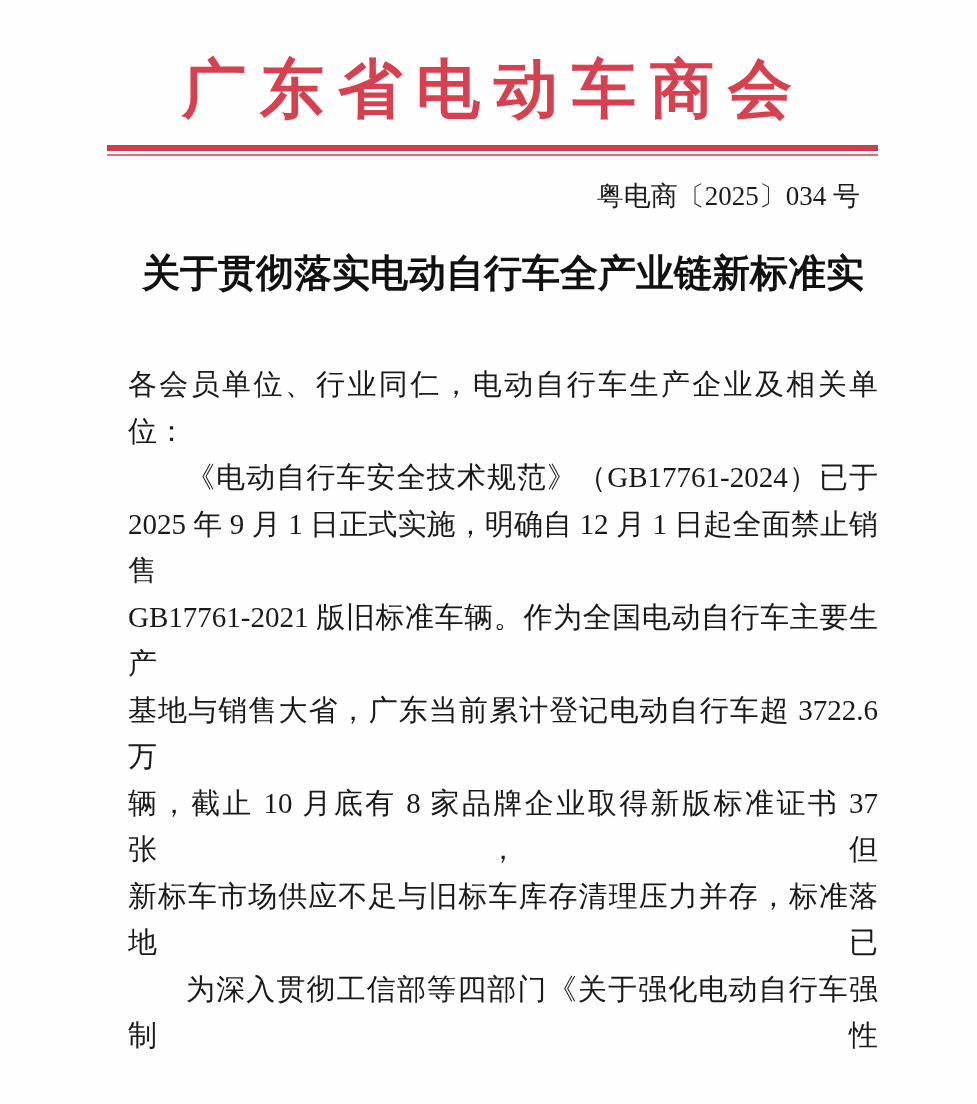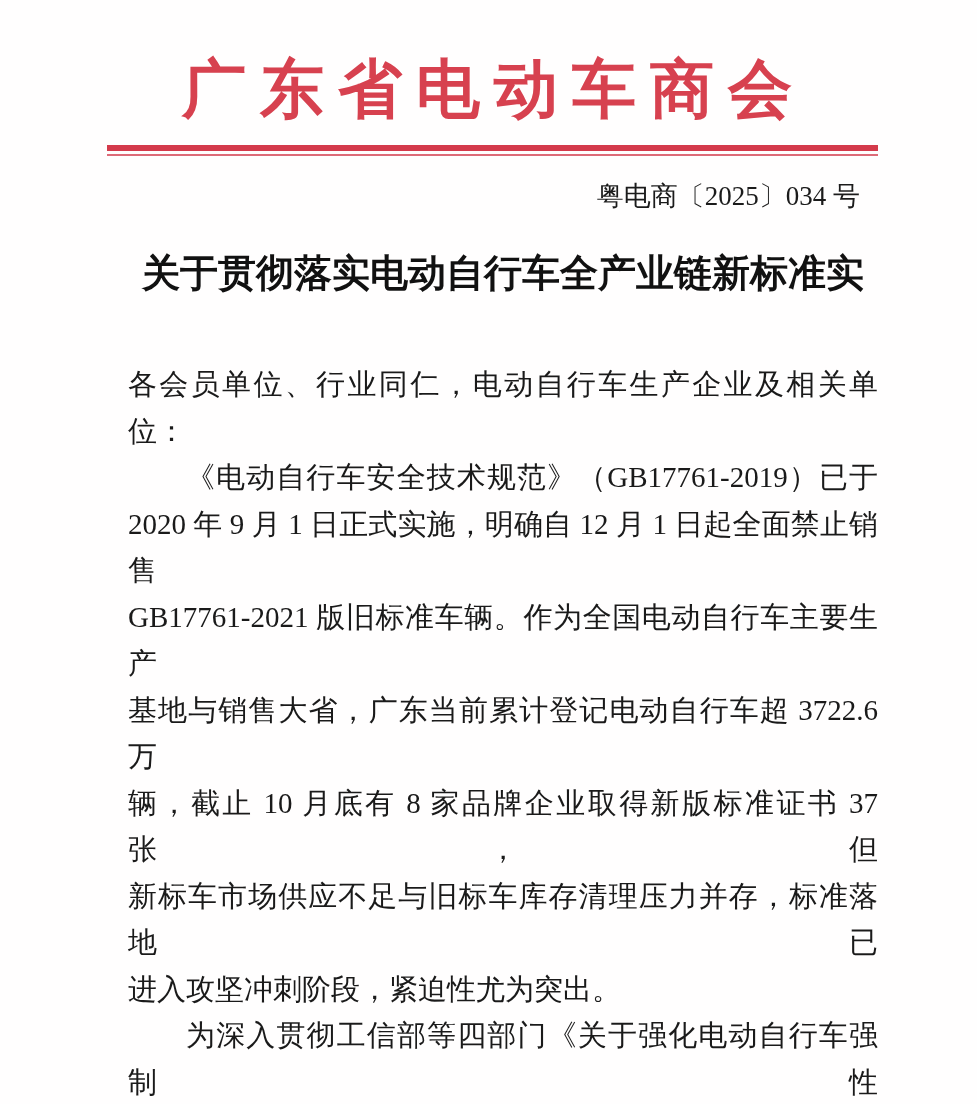--- a/index.html
+++ b/index.html
@@ -78,23 +78,22 @@
   <div class="rule rule-thin" style="background: rgb(221, 107, 120);"></div>
 
   <div class="doc-number">粤电商〔2025〕034 号</div>
 
   <div class="doc-title">
       <div class="title-line">关于贯彻落实电动自行车全产业链新标准实</div>
     </div>
 
   <div class="doc-body">
       <div class="line b">各会员单位、行业同仁，电动自行车生产企业及相关单位：</div>
-      <div class="line ind j">《电动自行车安全技术规范》（GB17761-2019）已于</div>
-      <div class="line j">2020 年 9 月 1 日正式实施，明确自 12 月 1 日起全面禁止销售</div>
+      <div class="line ind j">《电动自行车安全技术规范》（GB17761-2024）已于</div>
+      <div class="line j">2025 年 9 月 1 日正式实施，明确自 12 月 1 日起全面禁止销售</div>
       <div class="line j">GB17761-2021 版旧标准车辆。作为全国电动自行车主要生产</div>
       <div class="line j">基地与销售大省，广东当前累计登记电动自行车超 3722.6 万</div>
       <div class="line j">辆，截止 10 月底有 8 家品牌企业取得新版标准证书 37 张，但</div>
       <div class="line j">新标车市场供应不足与旧标车库存清理压力并存，标准落地已</div>
-      <div class="line">进入攻坚冲刺阶段，紧迫性尤为突出。</div>
       <div class="line ind j">为深入贯彻工信部等四部门《关于强化电动自行车强制性</div>
     </div>
 
 </div>
 
 </body></html>

